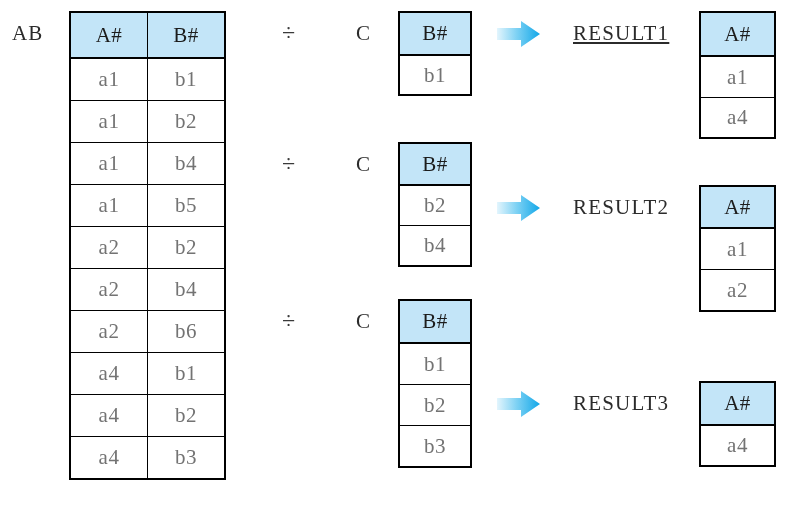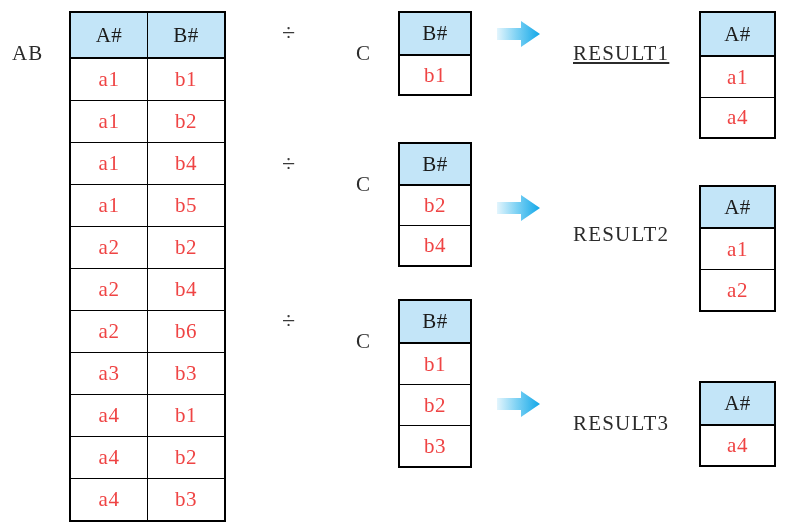--- a/index.html
+++ b/index.html
@@ -23,42 +23,41 @@
     border: 2px solid #000000;
     background: #ffffff;
     table-layout: fixed;
   }
   .rel-table td {
     border: 1px solid #000000;
     text-align: center;
     vertical-align: middle;
     font-size: 21px;
     font-family: "Liberation Serif", "DejaVu Serif", serif;
-    color: #ef4444;
+    color: #737373;
     padding: 0;
     letter-spacing: 0.5px;
   }
   .rel-table tr.header-row td {
     background: #c3e5f8;
     border-bottom: 2px solid #000000;
     color: #1c1c1c;
   }
   .rel-table tr.first-data-row td {
     border-top: 2px solid #000000;
   }
 
   
   .lbl {
     position: absolute;
     font-size: 21px;
     font-family: "Liberation Serif", "DejaVu Serif", serif;
     color: #2b2b2b;
     white-space: nowrap;
     letter-spacing: 1.2px;
-    margin-top: 20px;
   }
   .op-symbol {
     position: absolute;
     font-size: 24px;
     font-family: "Liberation Serif", "DejaVu Serif", serif;
     color: #3a3a3a;
     white-space: nowrap;
   }
 
   
@@ -95,24 +94,20 @@
       <td style="height:41px;">a2</td>
       <td style="height:41px;">b2</td>
     </tr>
     <tr>
       <td style="height:41px;">a2</td>
       <td style="height:41px;">b4</td>
     </tr>
     <tr>
       <td style="height:41px;">a2</td>
       <td style="height:41px;">b6</td>
-    </tr>
-    <tr>
-      <td style="height:41px;">a3</td>
-      <td style="height:41px;">b3</td>
     </tr>
     <tr>
       <td style="height:41px;">a4</td>
       <td style="height:41px;">b1</td>
     </tr>
     <tr>
       <td style="height:41px;">a4</td>
       <td style="height:41px;">b2</td>
     </tr>
     <tr>
@@ -190,21 +185,21 @@
       <linearGradient id="agrad2" x1="0" y1="0" x2="1" y2="0">
         <stop offset="0%" stop-color="#e3f5fd"></stop>
         <stop offset="45%" stop-color="#7fd2f4"></stop>
         <stop offset="100%" stop-color="#12a7e8"></stop>
       </linearGradient>
     </defs>
     <path d="M0 8 L24 8 L24 1 L43 14 L24 27 L24 20 L0 20 Z" fill="url(#agrad2)"></path>
   </svg>
 </div>
 
-<div class="lbl" style="left:573px; top:202px;">RESULT2</div>
+<div class="lbl" style="left:573px; top:195px;">RESULT2</div>
 
 <table class="rel-table" style="left:699px; top:185px; width:77px;">
   <tbody>
     <tr class="header-row">
       <td style="width:73px; height:40px;">A#</td>
     </tr>
     <tr class="first-data-row">
       <td style="height:40px;">a1</td>
     </tr>
     <tr>

